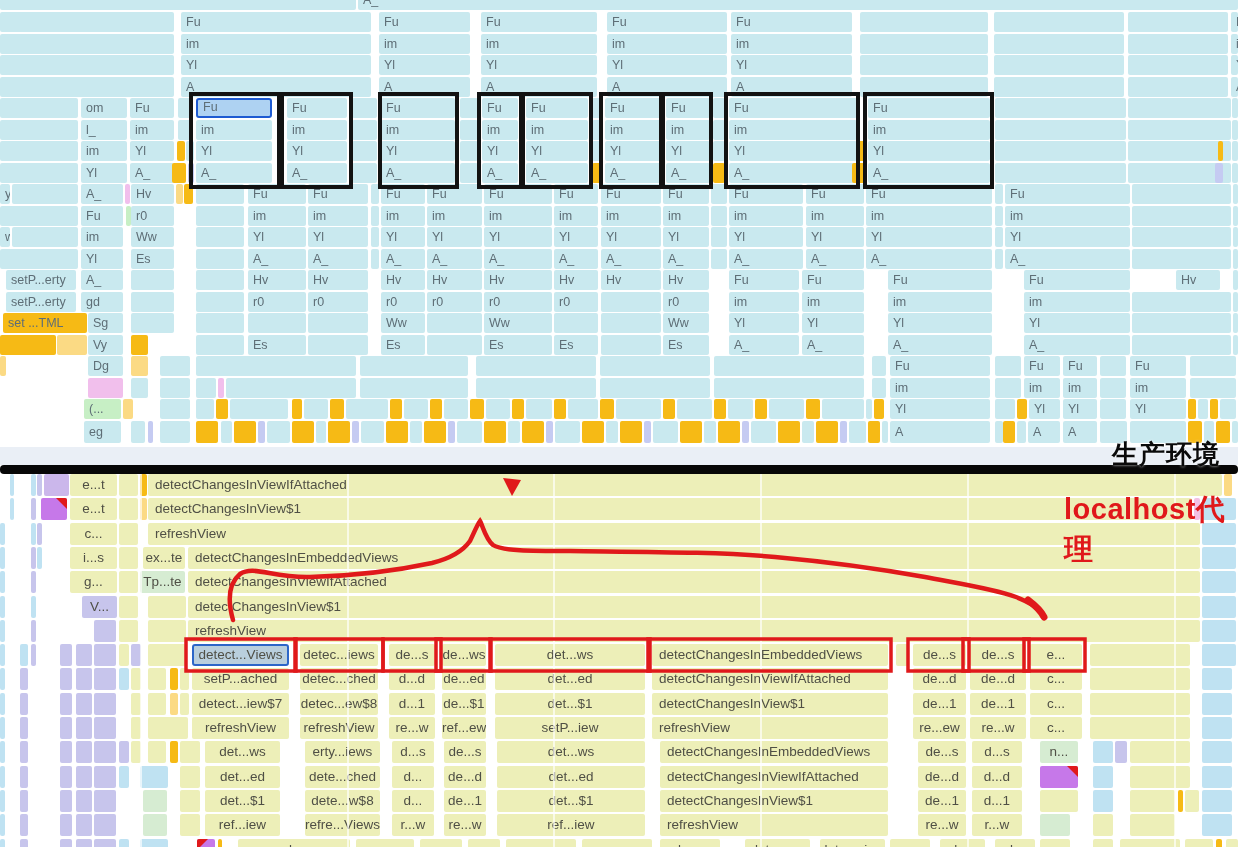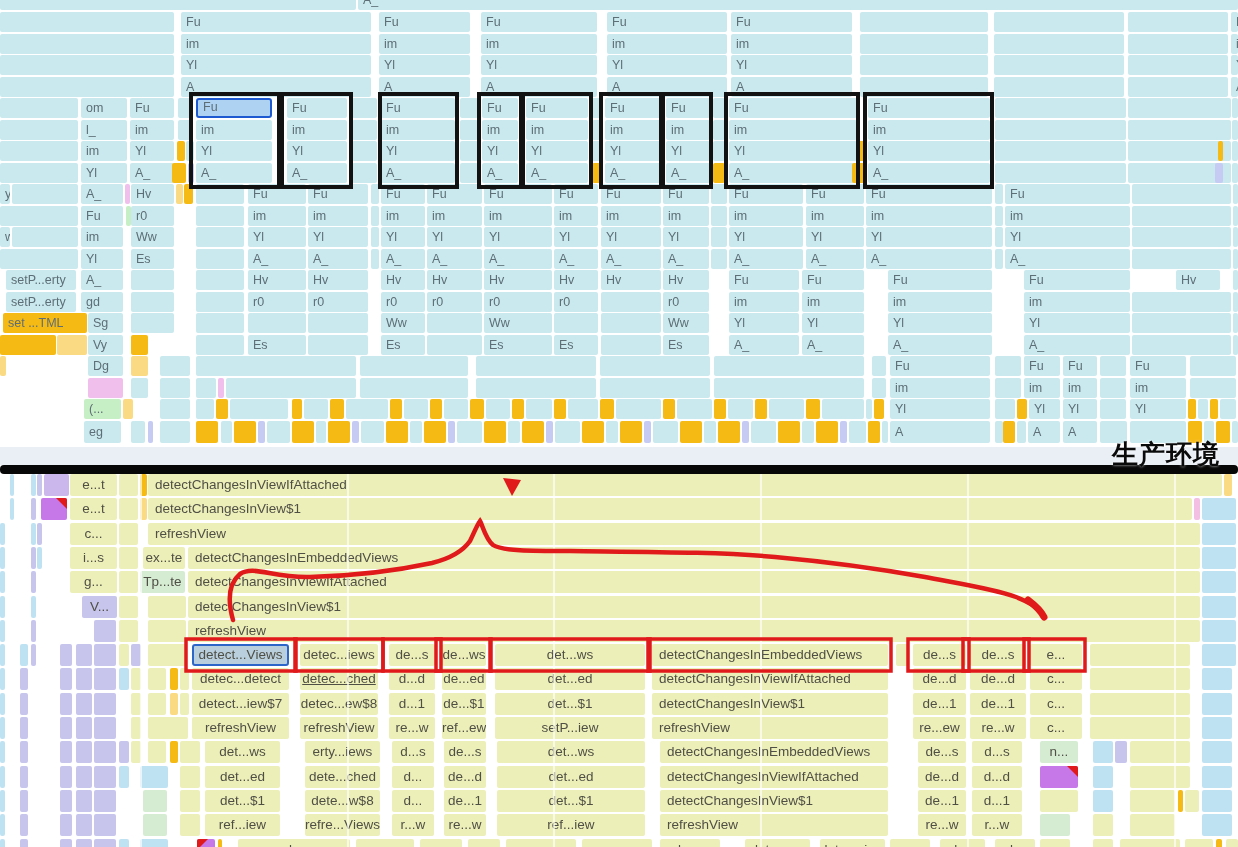--- a/index.html
+++ b/index.html
@@ -536,22 +536,22 @@
       <div class="cell bc" style="left: 0px; top: 668px; width: 5px; height: 22px; line-height: 22px; background: rgb(191, 226, 242);"></div>
       <div class="cell bc" style="left: 20px; top: 668px; width: 8px; height: 22px; line-height: 22px; background: rgb(199, 197, 236);"></div>
       <div class="cell bc" style="left: 60px; top: 668px; width: 12px; height: 22px; line-height: 22px; background: rgb(199, 197, 236);"></div>
       <div class="cell bc" style="left: 76px; top: 668px; width: 16px; height: 22px; line-height: 22px; background: rgb(199, 197, 236);"></div>
       <div class="cell bc" style="left: 94px; top: 668px; width: 22px; height: 22px; line-height: 22px; background: rgb(199, 197, 236);"></div>
       <div class="cell bc" style="left: 119px; top: 668px; width: 10px; height: 22px; line-height: 22px; background: rgb(191, 226, 242);"></div>
       <div class="cell bc" style="left: 131px; top: 668px; width: 10px; height: 22px; line-height: 22px; background: rgb(237, 239, 184);"></div>
       <div class="cell bc" style="left: 148px; top: 668px; width: 18px; height: 22px; line-height: 22px; background: rgb(237, 239, 184);"></div>
       <div class="cell bc" style="left: 170px; top: 668px; width: 8px; height: 22px; line-height: 22px; background: rgb(246, 186, 21);"></div>
       <div class="cell bc" style="left: 180px; top: 668px; width: 9px; height: 22px; line-height: 22px; background: rgb(237, 239, 184);"></div>
-      <div class="cell bc" style="left: 192px; top: 668px; width: 97px; height: 22px; line-height: 22px; background: rgb(237, 239, 184);">detec...detect</div>
-      <div class="cell bc" style="left: 300px; top: 668px; width: 78px; height: 22px; line-height: 22px; background: rgb(237, 239, 184); text-decoration: underline;">detec...ched</div>
+      <div class="cell bc" style="left: 192px; top: 668px; width: 97px; height: 22px; line-height: 22px; background: rgb(237, 239, 184);">setP...ached</div>
+      <div class="cell bc" style="left: 300px; top: 668px; width: 78px; height: 22px; line-height: 22px; background: rgb(237, 239, 184);">detec...ched</div>
       <div class="cell bc" style="left: 389px; top: 668px; width: 46px; height: 22px; line-height: 22px; background: rgb(237, 239, 184);">d...d</div>
       <div class="cell bc" style="left: 442px; top: 668px; width: 44px; height: 22px; line-height: 22px; background: rgb(237, 239, 184);">de...ed</div>
       <div class="cell bc" style="left: 495px; top: 668px; width: 150px; height: 22px; line-height: 22px; background: rgb(237, 239, 184);">det...ed</div>
       <div class="cell bc alignL" style="left: 652px; top: 668px; width: 236px; height: 22px; line-height: 22px; background: rgb(237, 239, 184);">detectChangesInViewIfAttached</div>
       <div class="cell bc" style="left: 913px; top: 668px; width: 53px; height: 22px; line-height: 22px; background: rgb(237, 239, 184);">de...d</div>
       <div class="cell bc" style="left: 970px; top: 668px; width: 56px; height: 22px; line-height: 22px; background: rgb(237, 239, 184);">de...d</div>
       <div class="cell bc" style="left: 1030px; top: 668px; width: 52px; height: 22px; line-height: 22px; background: rgb(237, 239, 184);">c...</div>
       <div class="cell bc" style="left: 1090px; top: 668px; width: 100px; height: 22px; line-height: 22px; background: rgb(237, 239, 184);"></div>
       <div class="cell bc" style="left: 1202px; top: 668px; width: 30px; height: 22px; line-height: 22px; background: rgb(191, 226, 242);"></div>
       <div class="cell bc" style="left: 0px; top: 693px; width: 5px; height: 22px; line-height: 22px; background: rgb(191, 226, 242);"></div>
@@ -709,20 +709,21 @@
     </div>
   <div id="grid-holder">
       <div class="gridv" style="left: 140px;"></div>
       <div class="gridv" style="left: 347px;"></div>
       <div class="gridv" style="left: 553px;"></div>
       <div class="gridv" style="left: 760px;"></div>
       <div class="gridv" style="left: 967px;"></div>
       <div class="gridv" style="left: 1174px;"></div>
     </div>
   <div id="prod-label">生产环境</div>
+  <div id="local-label">localhost代理</div>
   <svg id="overlay" width="1238" height="847" viewBox="0 0 1238 847">
       <rect x="191" y="94" width="88" height="93" fill="none" stroke="#121212" stroke-width="4"></rect>
       <rect x="282" y="94" width="69" height="93" fill="none" stroke="#121212" stroke-width="4"></rect>
       <rect x="380" y="94" width="77" height="93" fill="none" stroke="#121212" stroke-width="4"></rect>
       <rect x="479" y="94" width="42" height="93" fill="none" stroke="#121212" stroke-width="4"></rect>
       <rect x="523" y="94" width="68" height="93" fill="none" stroke="#121212" stroke-width="4"></rect>
       <rect x="601" y="94" width="60" height="93" fill="none" stroke="#121212" stroke-width="4"></rect>
       <rect x="663" y="94" width="48" height="93" fill="none" stroke="#121212" stroke-width="4"></rect>
       <rect x="726" y="94" width="132" height="93" fill="none" stroke="#121212" stroke-width="4"></rect>
       <rect x="865" y="94" width="127" height="93" fill="none" stroke="#121212" stroke-width="4"></rect>

